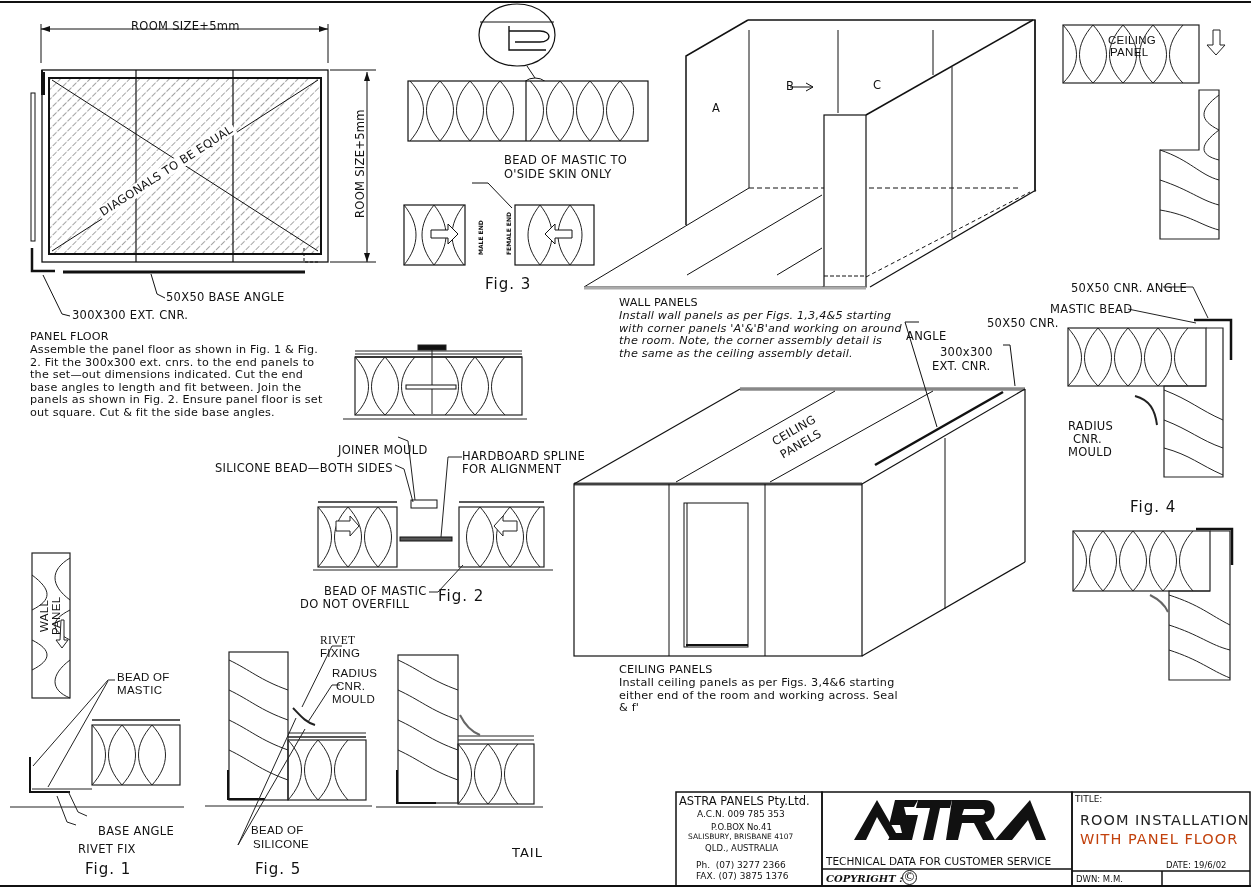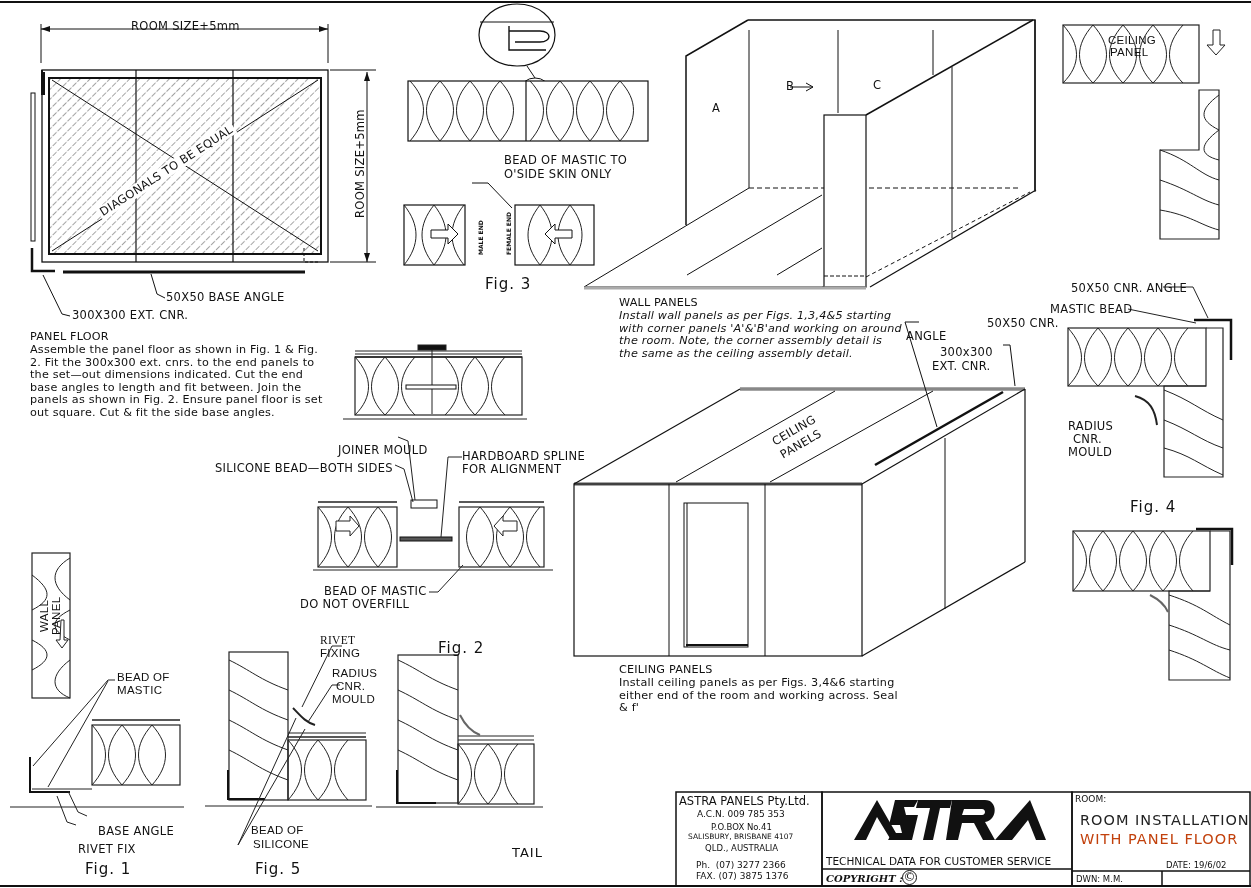--- a/index.html
+++ b/index.html
@@ -287,21 +287,21 @@
 <div class="t lbl" style="left:1073px;top:433px;">CNR.</div>
 <div class="t lbl" style="left:1068px;top:446px;">MOULD</div>
 <div class="t fig" style="left:1130px;top:499px;">Fig. 4</div>
 
 <div class="t lbl" style="left:338px;top:444px;">JOINER MOULD</div>
 <div class="t lbl" style="left:215px;top:462px;">SILICONE BEAD—BOTH SIDES</div>
 <div class="t lbl" style="left:462px;top:450px;">HARDBOARD SPLINE</div>
 <div class="t lbl" style="left:462px;top:463px;">FOR ALIGNMENT</div>
 <div class="t lbl" style="left:324px;top:585px;">BEAD OF MASTIC</div>
 <div class="t lbl" style="left:300px;top:598px;">DO NOT OVERFILL</div>
-<div class="t fig" style="left:438px;top:640px;">Fig. 2</div>
+<div class="t fig" style="left:438px;top:588px;">Fig. 2</div>
 
 <div class="t lbl" style="left:38px;top:632px;transform:rotate(-90deg);transform-origin:left top;font-family:'Liberation Sans',sans-serif;">WALL</div>
 <div class="t lbl" style="left:50px;top:635px;transform:rotate(-90deg);transform-origin:left top;font-family:'Liberation Sans',sans-serif;">PANEL</div>
 <div class="t lbl" style="left:117px;top:671px;font-family:'Liberation Sans',sans-serif;">BEAD OF</div>
 <div class="t lbl" style="left:117px;top:684px;font-family:'Liberation Sans',sans-serif;">MASTIC</div>
 <div class="t lbl" style="left:98px;top:825px;">BASE ANGLE</div>
 <div class="t lbl" style="left:78px;top:843px;">RIVET FIX</div>
 <div class="t fig" style="left:85px;top:861px;">Fig. 1</div>
 
 <div class="t lbl" style="left:320px;top:634px;font-family:Liberation Serif, serif;">RIVET</div>
@@ -320,19 +320,19 @@
 <div class="tb-text" style="left:711px;top:822px;font-size:8.5px;">P.O.BOX No.41</div>
 <div class="tb-text" style="left:688px;top:832px;font-size:7.5px;">SALISBURY, BRISBANE 4107</div>
 <div class="tb-text" style="left:705px;top:843px;font-size:8.5px;">QLD., AUSTRALIA</div>
 <div class="tb-text" style="left:696px;top:860px;font-size:9px;">Ph.  (07) 3277 2366</div>
 <div class="tb-text" style="left:696px;top:871px;font-size:9px;">FAX. (07) 3875 1376</div>
 
 <div class="tb-text" style="left:826px;top:855px;font-size:10.5px;">TECHNICAL DATA FOR CUSTOMER SERVICE</div>
 <div class="tb-text" style="left:826px;top:873px;font-size:10px;font-style:italic;font-weight:bold;font-family:'DejaVu Serif',serif;text-align:center;">COPYRIGHT :</div>
 <div class="tb-text" style="left:902px;top:870px;font-size:12px;border:1px solid #111;border-radius:50%;width:13px;height:13px;line-height:13px;text-align:center;">©</div>
 
-<div class="tb-text" style="left:1075px;top:794px;font-size:9px;">ROOM:</div>
+<div class="tb-text" style="left:1075px;top:794px;font-size:9px;">TITLE:</div>
 <div class="tb-text" style="left:1080px;top:812px;font-size:14.5px;letter-spacing:1px;color:#222;">ROOM INSTALLATION</div>
 <div class="tb-text" style="left:1080px;top:831px;font-size:14.5px;letter-spacing:1px;color:#c2410c;">WITH PANEL FLOOR</div>
 <div class="tb-text" style="left:1076px;top:874px;font-size:8.5px;">DWN: M.M.</div>
 <div class="tb-text" style="left:1166px;top:860px;font-size:8.5px;">DATE: 19/6/02</div>
 
 </div>
 
 </body></html>

